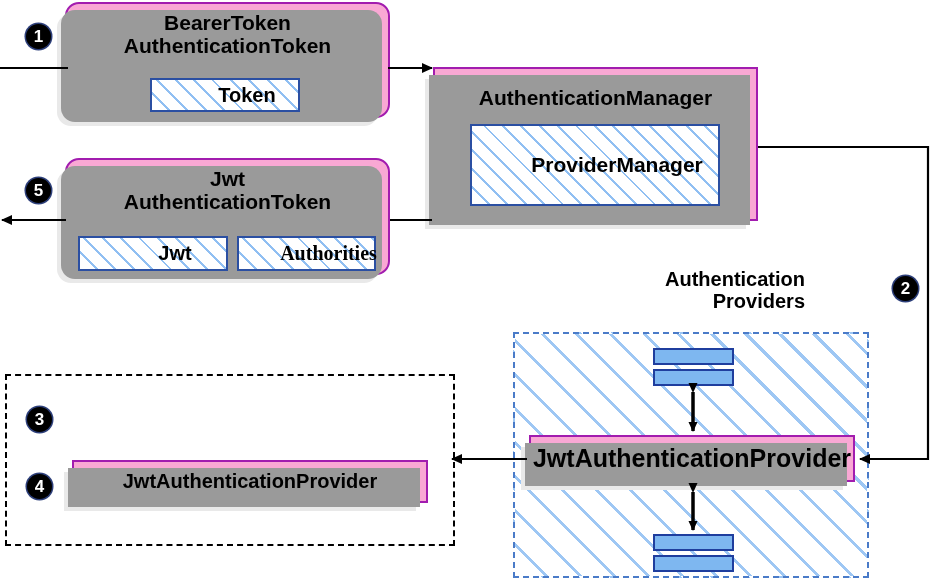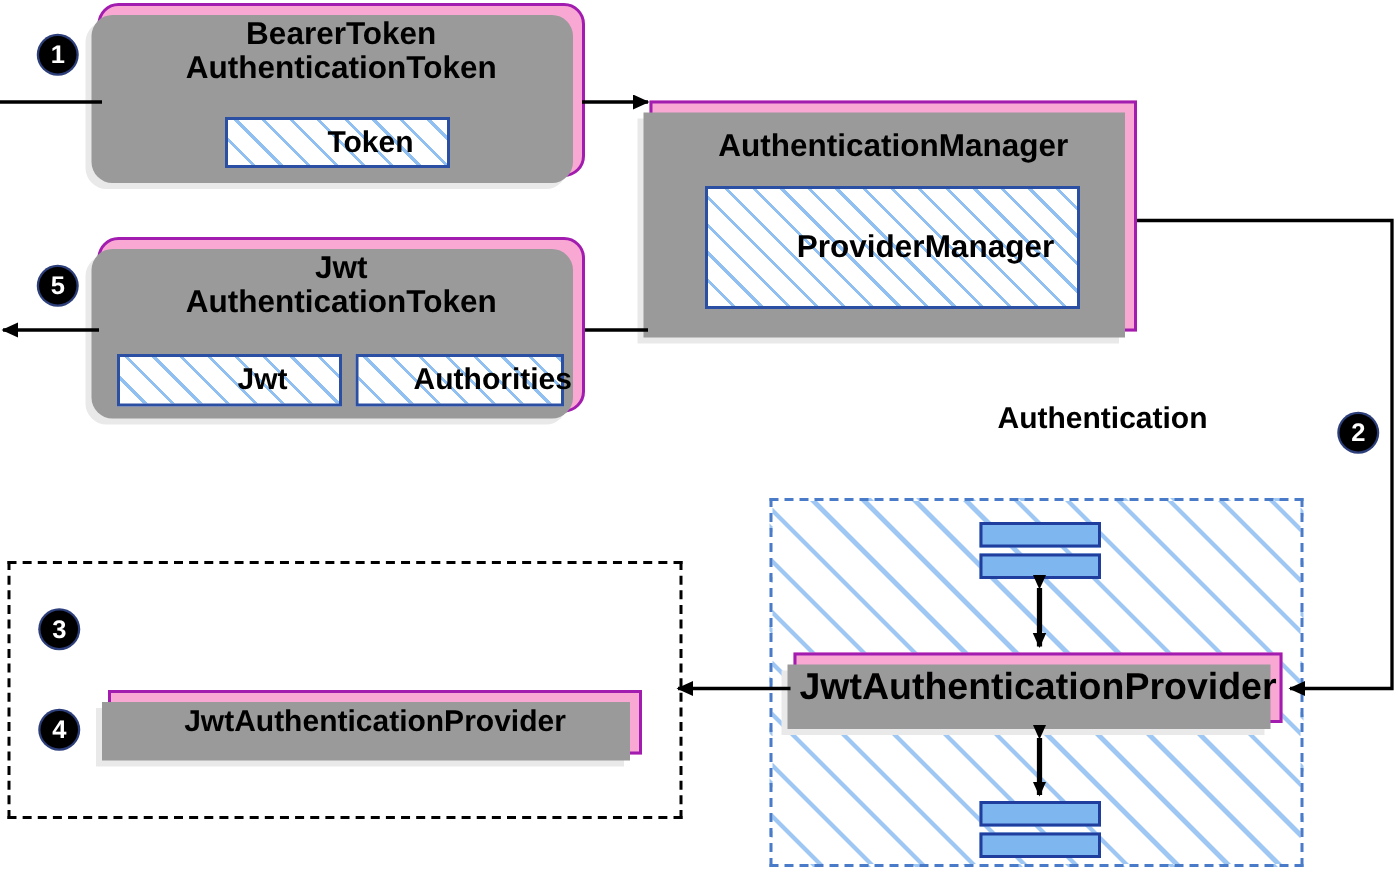--- a/index.html
+++ b/index.html
@@ -93,34 +93,35 @@
   <div class="node rounded shadow2" style="left:65px;top:158px;width:325px;height:117px;font-size:21px;
               align-items:flex-start;padding-top:8px;">
     <div style="width:100%;">
       <div>Jwt</div>
       <div>AuthenticationToken</div>
     </div>
   </div>
   <div class="subbox" style="left:78px;top:236px;width:150px;height:35px;font-size:20px;">
     <span>Jwt</span>
   </div>
-  <div class="subbox" style="left:237px;top:236px;width:139px;height:35px;font-size:20px;">
+  <div class="subbox" style="left:237px;top:236px;width:139px;height:35px;font-size:20px;font-family:Liberation Serif, serif;">
     <span>Authorities</span>
   </div>
 
   <div class="node shadow2" style="left:433px;top:67px;width:325px;height:154px;font-size:21px;
               align-items:flex-start;padding-top:18px;">
     <div style="width:100%;">AuthenticationManager</div>
   </div>
   <div class="subbox" style="left:470px;top:124px;width:250px;height:82px;font-size:21px;">
     <span>ProviderManager</span>
   </div>
 
   <div class="lbl" style="left:573px;top:268px;width:232px;font-size:20px;">
     <div>Authentication</div>
+    <div>Providers</div>
   </div>
 
   <div class="dashbox dash-blue" style="left:513px;top:332px;width:356px;height:246px;"></div>
 
   <div class="flatbox" style="left:653px;top:348px;width:81px;height:17px;"></div>
   <div class="flatbox" style="left:653px;top:369px;width:81px;height:17px;"></div>
 
   <div class="node shadow2" style="left:529px;top:435px;width:326px;height:47px;font-size:25px;">
     <span>JwtAuthenticationProvider</span>
   </div>

